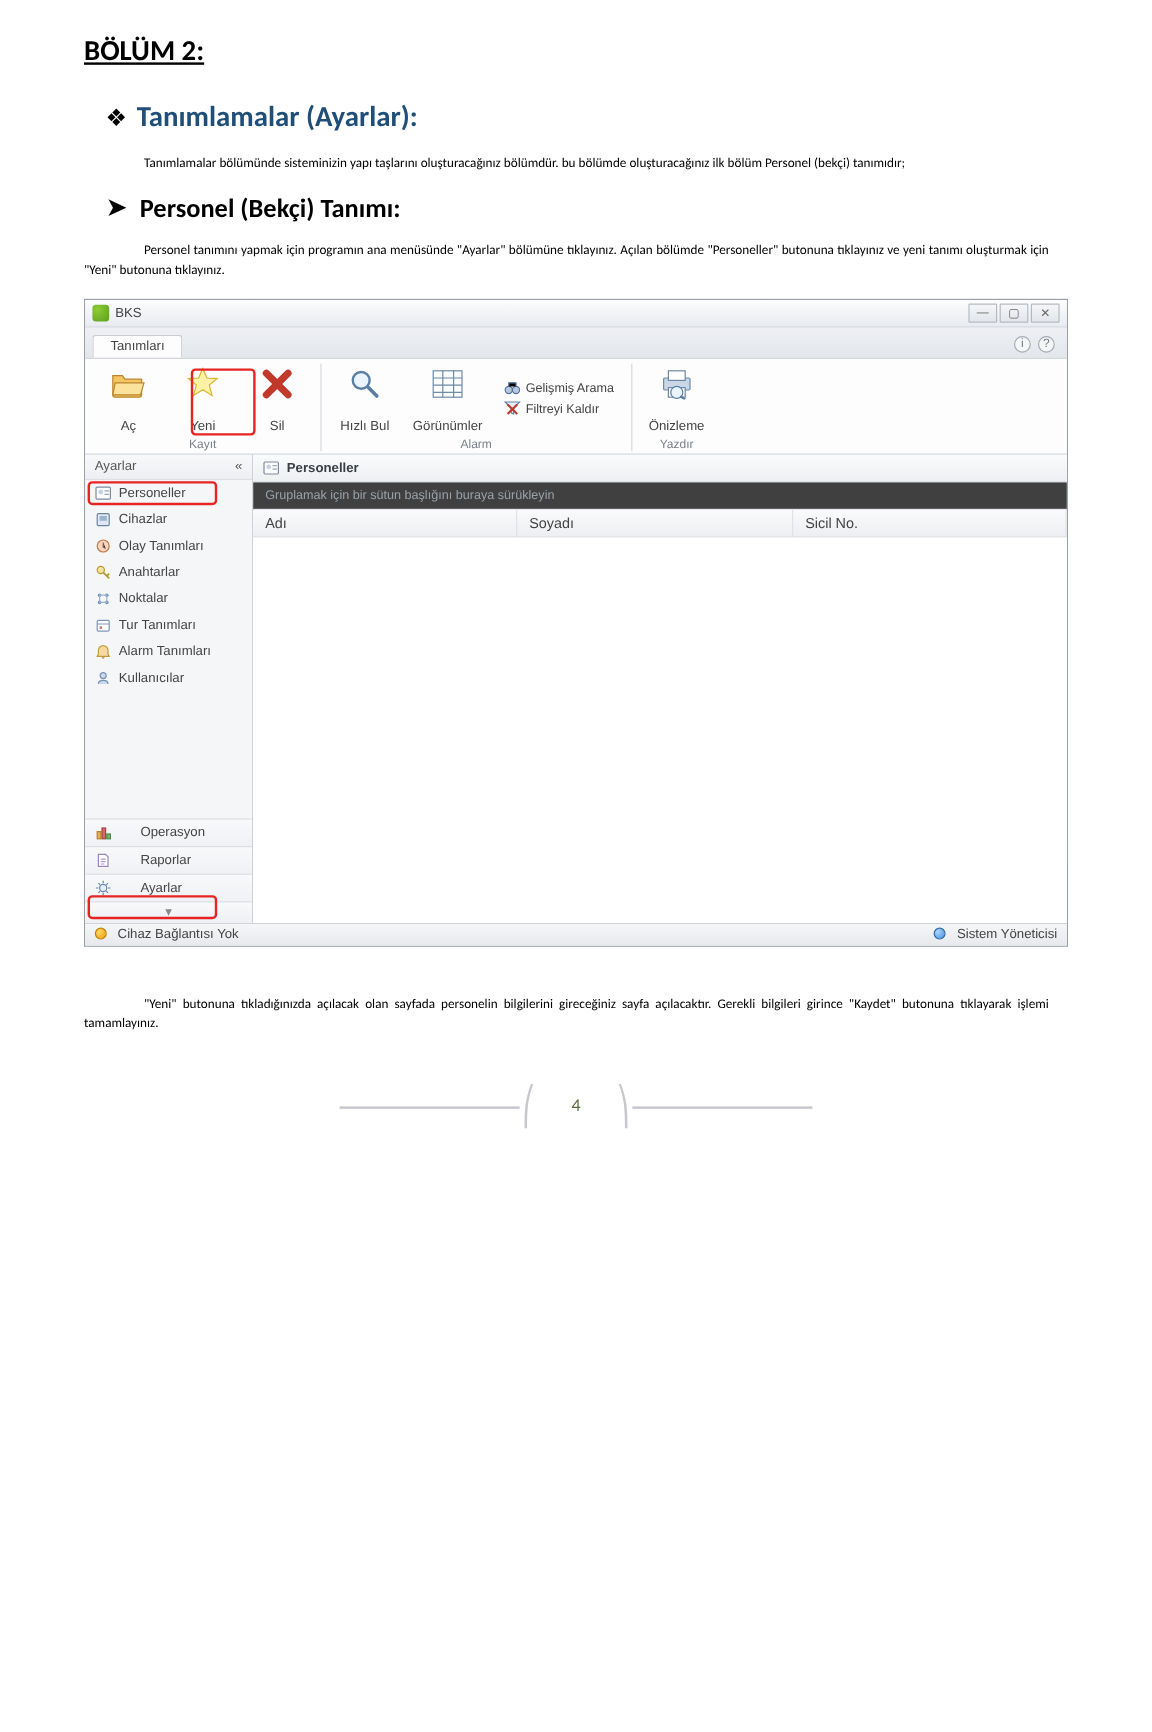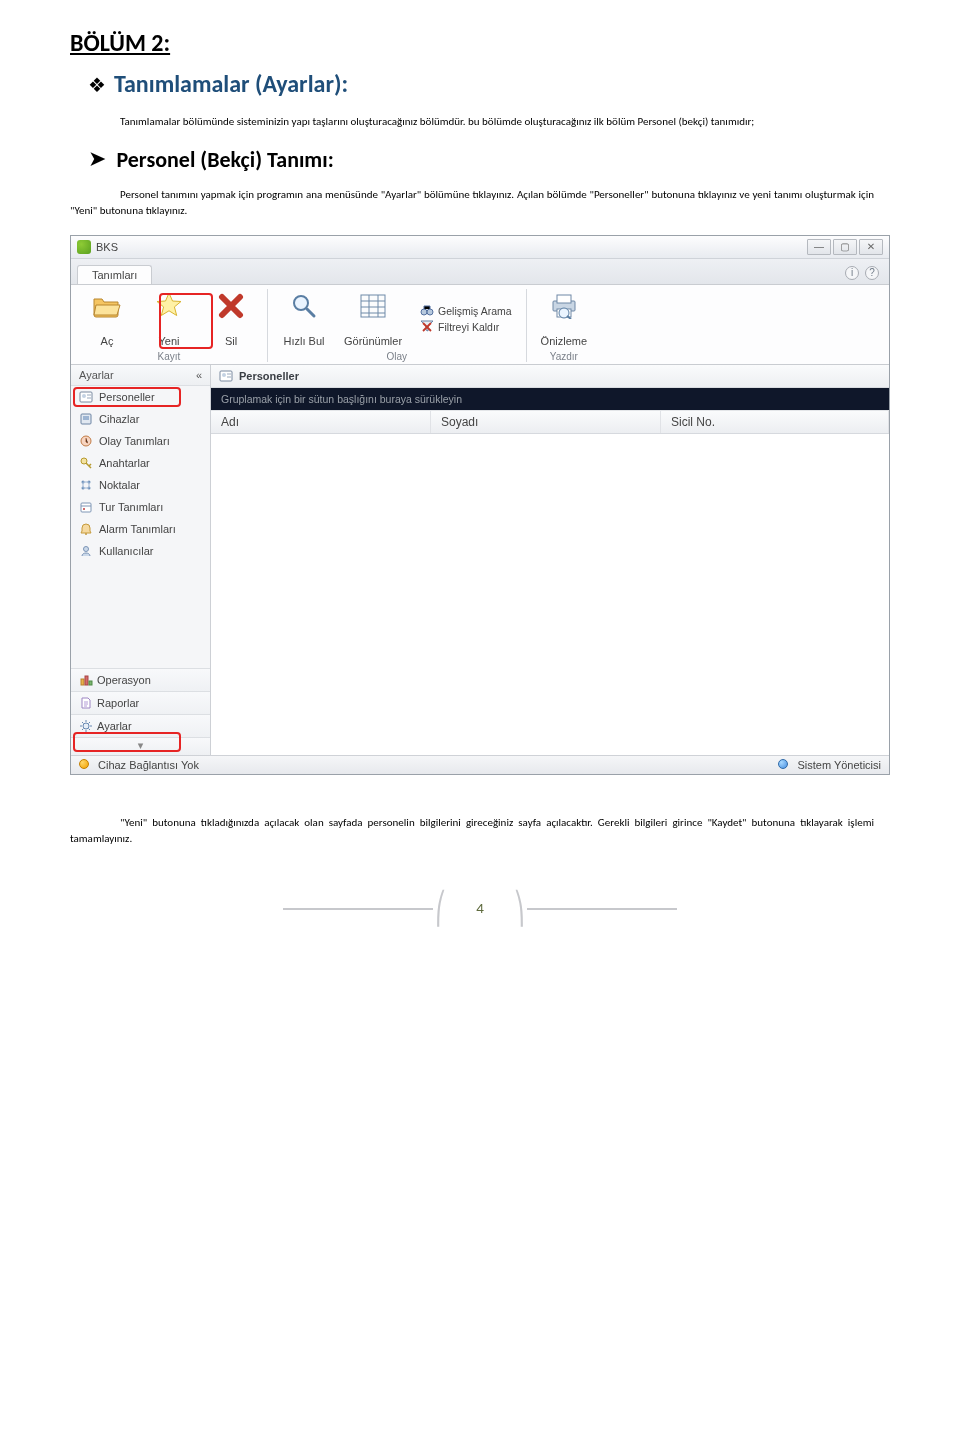--- a/index.html
+++ b/index.html
@@ -11,21 +11,21 @@
     margin: 0 auto;
     padding: 28px 70px 30px 70px;
     font-size: 15px;
   }
 
   
   .doc-heading-underline {
     font-size: 24px;
     font-weight: bold;
     text-decoration: underline;
-    margin-bottom: 12px;
+    margin-bottom: 26px;
   }
   .bullet-line {
     display: flex;
     align-items: baseline;
     gap: 8px;
     margin-bottom: 16px;
     margin-left: 18px;
   }
   .diamond-bullet {
     font-size: 20px;
@@ -158,21 +158,21 @@
     background: linear-gradient(#f8f9fb,#edeff2);
   }
   .side-item {
     display:flex; align-items:center; gap:6px;
     padding: 4px 8px;
     font-size:11px; color:#444;
     cursor:pointer;
   }
   .side-item svg { flex:0 0 auto; }
   .side-bottom-item {
-    display:flex;align-items:center;gap:4px;
+    display:flex;align-items:center;gap:24px;
     padding:4px 8px; font-size:11px; color:#444;
     border-top:1px solid #dcdfe3;
     cursor:pointer;
     background: linear-gradient(#f8f9fb,#eff1f4);
   }
   .side-caret {
     text-align:center; color:#888; padding:1px 0 3px;
     border-top:1px solid #dcdfe3;
     background: linear-gradient(#f8f9fb,#eef0f3);
   }
@@ -183,21 +183,21 @@
   .content-header {
     display:flex;align-items:center;gap:6px;
     padding: 4px 8px;
     background: linear-gradient(#fafbfc,#edeff2);
     border-bottom:1px solid #d9dce0;
     font-weight:bold; color:#3a3e44;
   }
   .group-bar {
     padding:5px 10px;
     font-size:10.5px; color:#9aa0a8;
-    background:#0f172a;
+    background:#404040;
     border-bottom:1px solid #e3e5e8;
   }
   .col-headers {
     display:flex;
     background: linear-gradient(#fafbfc,#eceef1);
     border-bottom:1px solid #d6d9de;
     font-size:12px; color:#444;
   }
   .col-headers div {
     padding:4px 10px;
@@ -379,21 +379,21 @@
               <span>
                 <svg width="14" height="12" viewBox="0 0 14 12">
                       <path d="M1 1h12l-5 5v5l-2-1V6z" fill="#e8eef5" stroke="#6683a7"></path>
                       <path d="M3 3l8 8M11 3l-8 8" stroke="#c0392b" stroke-width="1.8"></path>
                     </svg>
               </span>
               <span>Filtreyi Kaldır</span>
             </div>
           </div>
         </div>
-        <div class="group-label">Olay</div>
+        <div class="group-label">Alarm</div>
       </div>
 
       <div class="group">
         <div class="group-btns">
           <div class="tool-btn">
             <span class="icon-32 printer-icon">
               <svg width="30" height="26" viewBox="0 0 30 26">
                     <rect x="4" y="8" width="22" height="10" rx="1" fill="#c9d6e4" stroke="#6f88a6"></rect>
                     <rect x="8" y="2" width="14" height="8" fill="#fff" stroke="#6f88a6"></rect>
                     <rect x="8" y="16" width="14" height="8" fill="#fff" stroke="#6f88a6"></rect>

